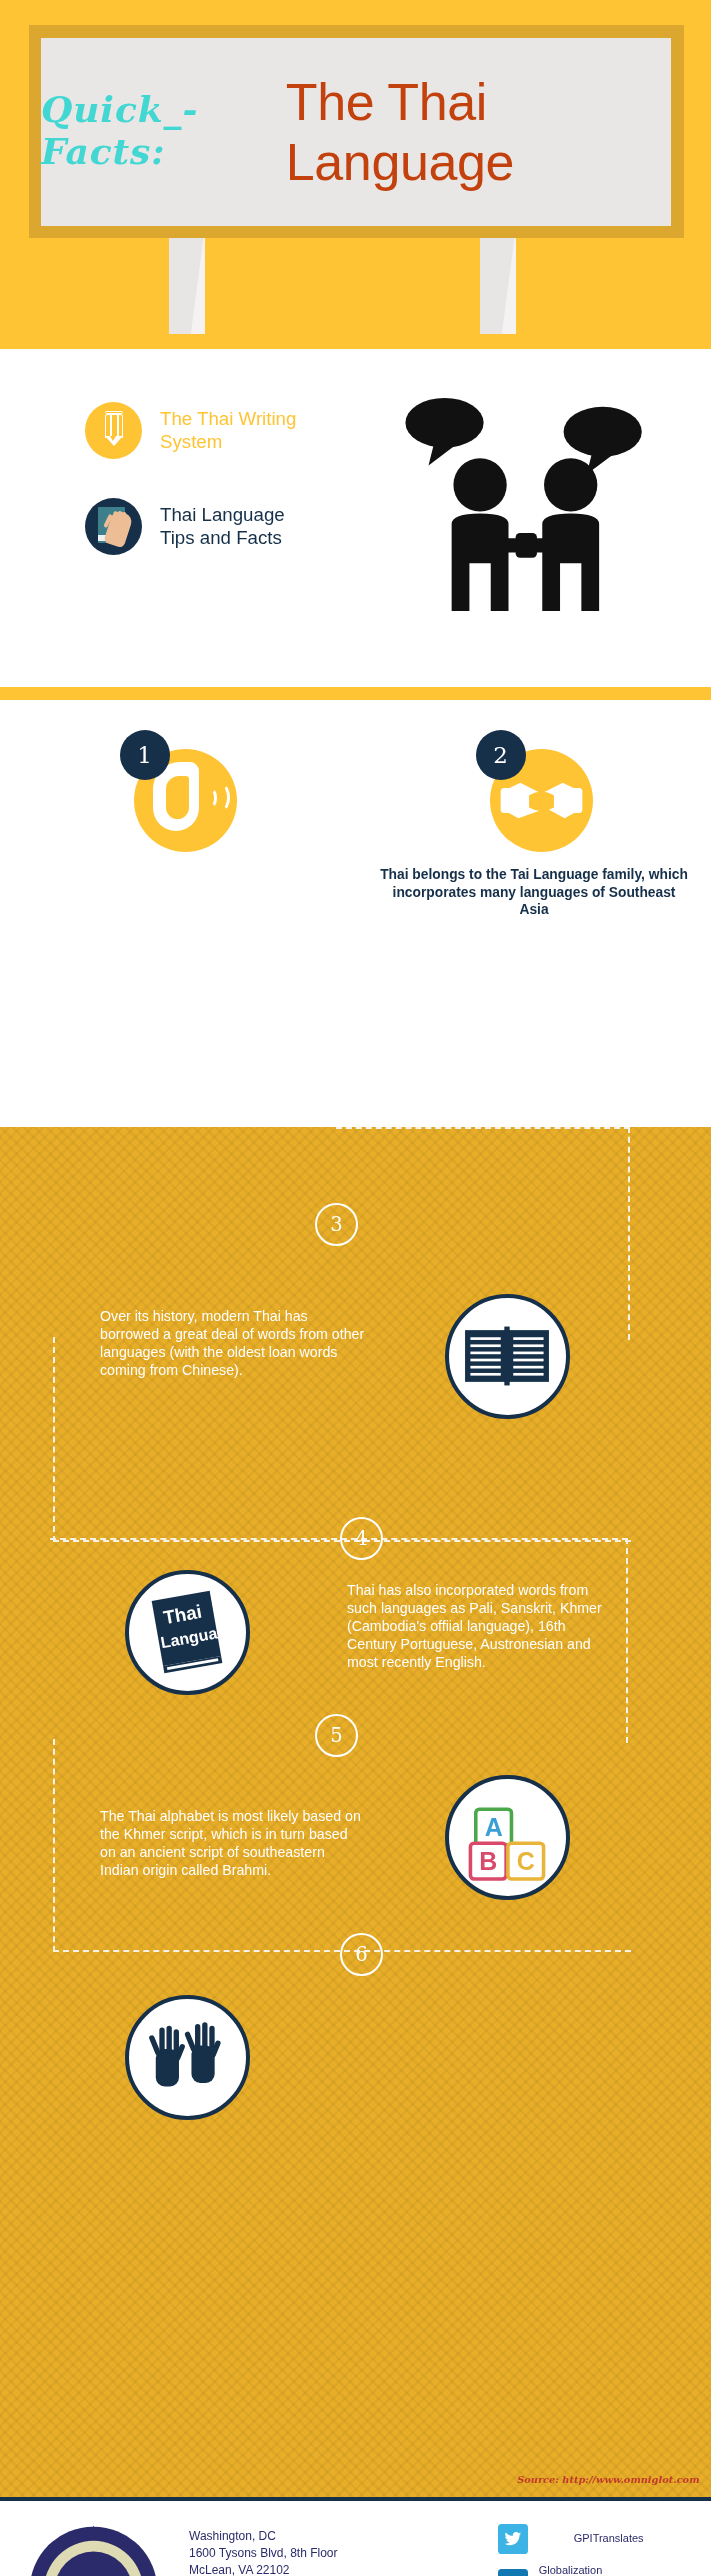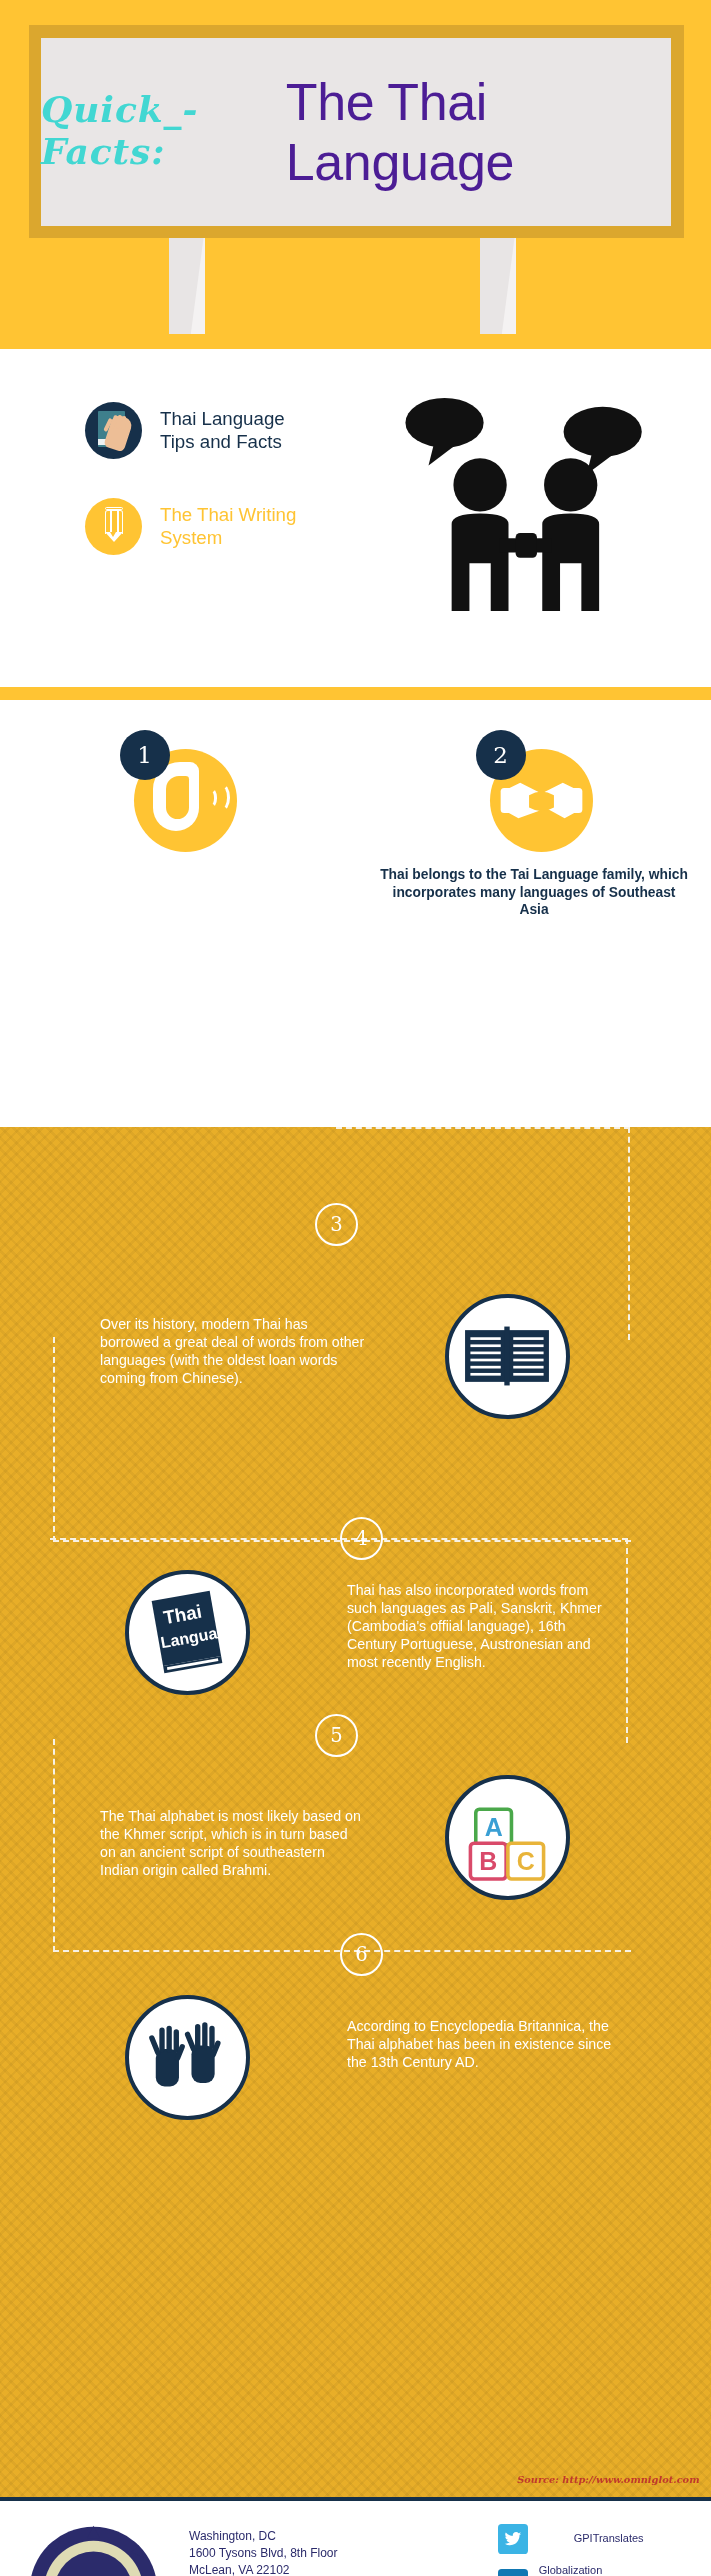--- a/index.html
+++ b/index.html
@@ -64,21 +64,21 @@
     font-weight: bold;
     font-size: 36px;
     color: #42d7d2;
     letter-spacing: 0.9px;
     margin-bottom: 3.6px;
   }
   .title-main {
     font-family: "Liberation Sans", sans-serif;
     font-size: 52px;
     font-weight: 300;
-    color: #4c1d95;
+    color: #c2410c;
     letter-spacing: -0.4px;
   }
 
   
   .toc-band {
     position: relative;
     width: 712px;
     height: 338px;
     background: #ffffff;
   }
@@ -368,46 +368,46 @@
       <div class="sign-inner">
         <div class="title-script">Quick_-Facts:</div>
         <div class="title-main">The Thai Language</div>
       </div>
     </div>
   </div>
 
   <div class="toc-band">
 
     <div class="toc-list">
+
+      <div class="toc-item">
+        <div class="toc-circle gold">
+          <div class="pencil"></div>
+          <div class="pencil-cap"></div>
+          <div class="pencil-line" style="left:25px;top:13.3px;height:21.3px;"></div>
+          <div class="pencil-line" style="left:32px;top:13.3px;height:21.3px;"></div>
+          <div class="pencil-tip"></div>
+          <div class="pencil-tip-inner"></div>
+        </div>
+        <div class="toc-label gold-text" style="white-space:pre-line;">The Thai Writing
+System</div>
+      </div>
 
       <div class="toc-item">
         <div class="toc-circle dark">
           <div class="bk-book"></div>
           <div class="bk-pages"></div>
           <div class="bk-hand"></div>
           <div class="bk-finger" style="left:21.3px;top:16px;transform:rotate(26deg);"></div>
           <div class="bk-finger" style="left:27px;top:13.3px;transform:rotate(18deg);"></div>
           <div class="bk-finger" style="left:32px;top:12.5px;transform:rotate(10deg);"></div>
           <div class="bk-finger" style="left:37px;top:14.2px;transform:rotate(2deg);"></div>
         </div>
         <div class="toc-label" style="white-space:pre-line;">Thai Language
 Tips and Facts</div>
-      </div>
-
-      <div class="toc-item">
-        <div class="toc-circle gold">
-          <div class="pencil"></div>
-          <div class="pencil-cap"></div>
-          <div class="pencil-line" style="left:25px;top:13.3px;height:21.3px;"></div>
-          <div class="pencil-line" style="left:32px;top:13.3px;height:21.3px;"></div>
-          <div class="pencil-tip"></div>
-          <div class="pencil-tip-inner"></div>
-        </div>
-        <div class="toc-label gold-text" style="white-space:pre-line;">The Thai Writing
-System</div>
       </div>
 
     </div>
 
     <svg class="people" viewBox="0 0 320 260">
 
       <ellipse cx="70" cy="38" rx="44" ry="28" fill="#111111"></ellipse>
       <polygon points="58,62 52,86 84,62" fill="#111111"></polygon>
       <ellipse cx="248" cy="48" rx="44" ry="28" fill="#111111"></ellipse>
       <polygon points="236,72 230,96 262,72" fill="#111111"></polygon>
@@ -476,21 +476,21 @@
         <rect x="24" y="84" width="34" height="3" fill="#ffffff"></rect>
         <rect x="72" y="44" width="34" height="3" fill="#ffffff"></rect>
         <rect x="72" y="52" width="34" height="3" fill="#ffffff"></rect>
         <rect x="72" y="60" width="34" height="3" fill="#ffffff"></rect>
         <rect x="72" y="68" width="34" height="3" fill="#ffffff"></rect>
         <rect x="72" y="76" width="34" height="3" fill="#ffffff"></rect>
         <rect x="72" y="84" width="34" height="3" fill="#ffffff"></rect>
         <rect x="62" y="32" width="6" height="66" fill="#16304a"></rect>
       </svg>
     </div>
-    <div class="step-text" style="left:100px; top:188px; width:267px;">Over its history, modern Thai has borrowed a great deal of words from other languages (with the oldest loan words coming from Chinese).</div>
+    <div class="step-text" style="left:100px; top:180px; width:267px;">Over its history, modern Thai has borrowed a great deal of words from other languages (with the oldest loan words coming from Chinese).</div>
 
     <div class="step-num" style="left:340px; top:390px;">4</div>
     <div class="step-icon" style="left:125px; top:443px;">
       <svg viewBox="0 0 130 130" width="116" height="116">
         <g transform="rotate(-10 65 65)">
           <rect x="32" y="24" width="66" height="74" fill="#16304a"></rect>
           <rect x="32" y="98" width="66" height="8" fill="#16304a"></rect>
           <rect x="36" y="100" width="58" height="3" fill="#ffffff"></rect>
           <text x="42" y="52" font-family="Liberation Sans, sans-serif" font-size="21" font-weight="bold" fill="#ffffff">Thai</text>
           <text x="34" y="78" font-family="Liberation Sans, sans-serif" font-size="18" font-weight="bold" fill="#ffffff">Language</text>
@@ -526,21 +526,20 @@
         <g fill="#16304a">
           <rect x="70" y="52" width="26" height="42" rx="10"></rect>
           <rect x="66" y="36" width="6" height="24" rx="3" transform="rotate(-22 69 48)"></rect>
           <rect x="74" y="28" width="6" height="28" rx="3"></rect>
           <rect x="82" y="26" width="6" height="30" rx="3"></rect>
           <rect x="90" y="30" width="6" height="26" rx="3"></rect>
           <rect x="94" y="46" width="6" height="20" rx="3" transform="rotate(22 97 56)"></rect>
         </g>
       </svg>
     </div>
-    <div class="step-text" style="left:347px; top:890px; width:267px;">According to Encyclopedia Britannica, the Thai alphabet has been in existence since the 13th Century AD.</div>
 
   </div>
 
   <div class="footer-band">
 
     <div class="source-line">Source: http://www.omniglot.com</div>
 
     <svg class="contact-seal" viewBox="0 0 150 150">
       <circle cx="75" cy="75" r="72" fill="#2b2b6b"></circle>
       <g fill="#2b2b6b">

